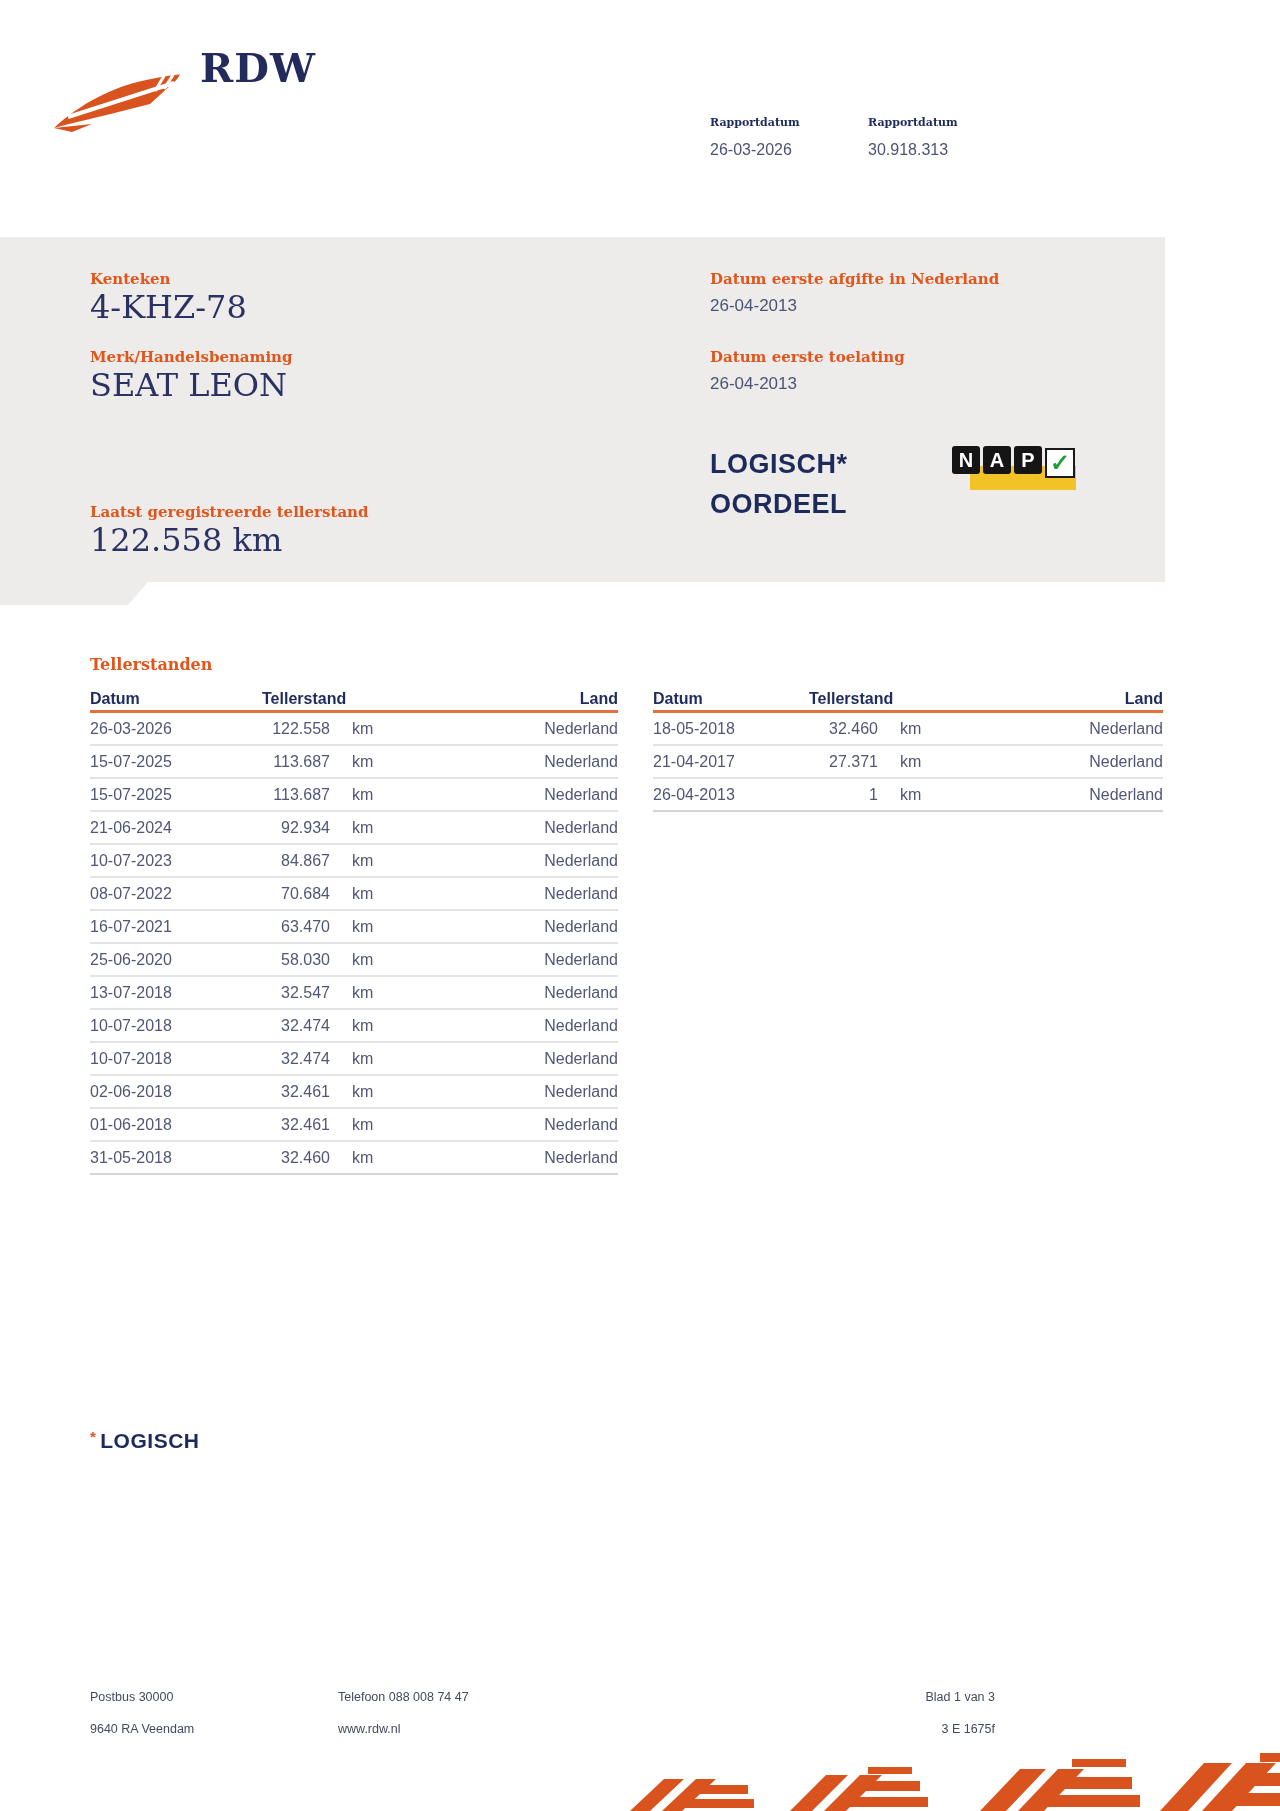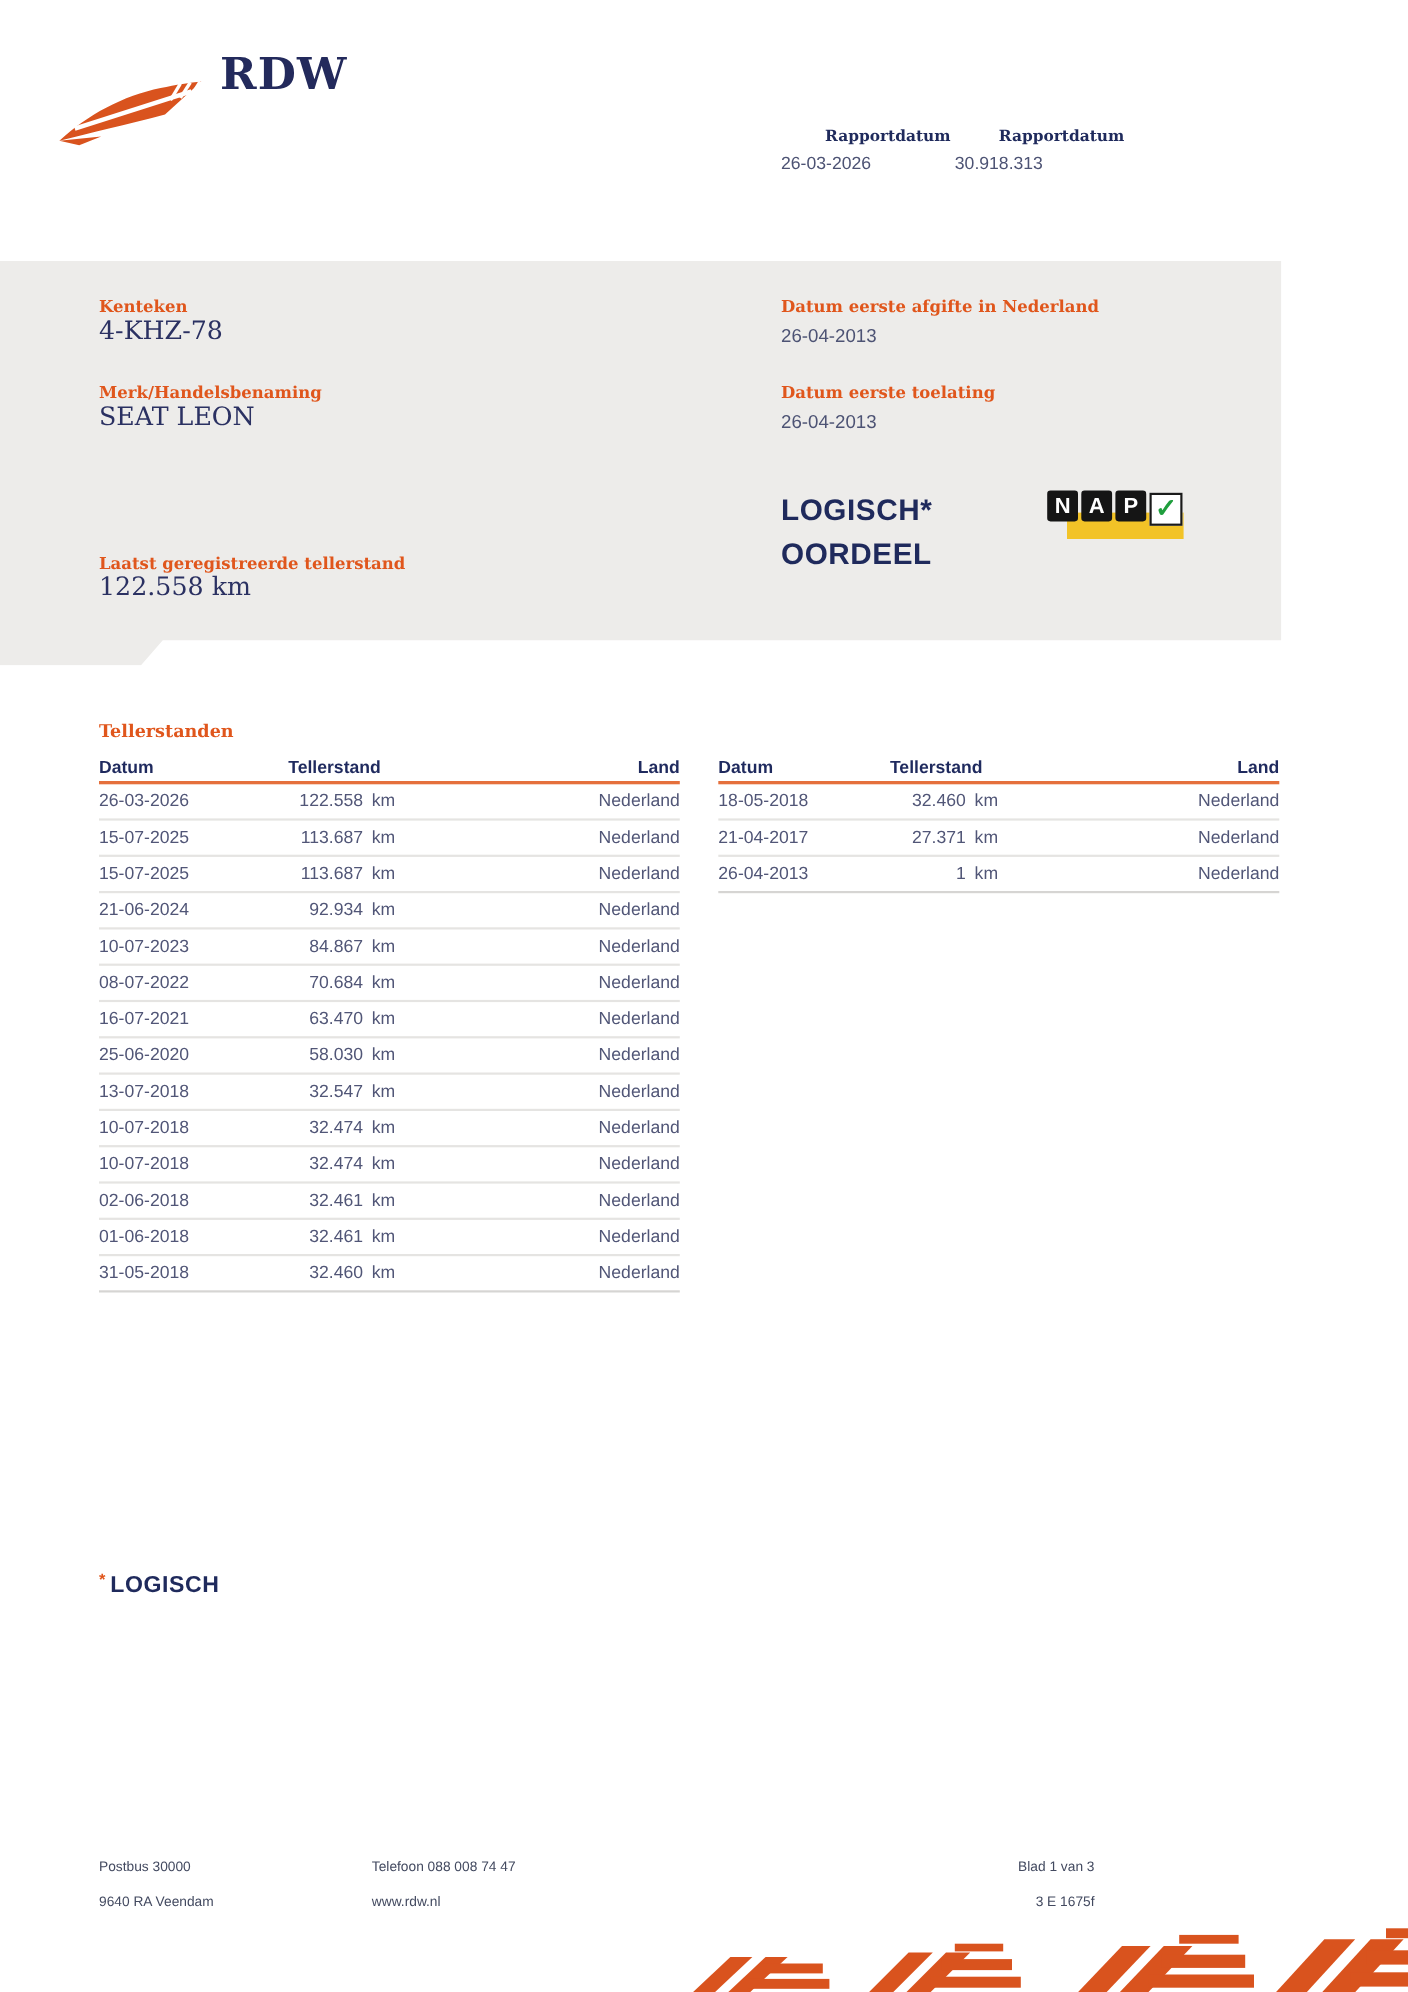--- a/index.html
+++ b/index.html
@@ -14,37 +14,37 @@
     position:absolute;left:200px;top:44px;
     font-family:"DejaVu Serif",serif;font-size:40px;font-weight:600;
     color:#232a5c;letter-spacing:1px;
   }
   .page-title{
     position:absolute;left:710px;top:52px;margin:0;
     font-family:"DejaVu Serif",serif;font-size:30px;font-weight:700;color:#d95b27;
   }
   .meta-label{
     position:absolute;top:116px;
-    font-family:"DejaVu Serif",serif;font-weight:700;font-size:14px;color:#1f2a5c;margin-left:40px;
+    font-family:"DejaVu Serif",serif;font-weight:700;font-size:11px;color:#1f2a5c;
   }
   .meta-value{position:absolute;top:141px;font-size:16px;color:#4d5374;}
   .m1{left:710px;} .m2{left:868px;}
   
   .summary-panel{
     position:absolute;left:0;top:237px;width:1165px;height:368px;
     background:#edecea;
     clip-path:polygon(0 0,1165px 0,1165px 345px,148px 345px,128px 368px,0 368px);
   }
   .field-label{
     position:absolute;
     font-family:"DejaVu Serif",serif;font-weight:700;font-size:15px;color:#e0561c;
   }
   .field-value-big{
     position:absolute;
-    font-family:"DejaVu Serif",serif;font-size:23px;color:#2b3162;
+    font-family:"DejaVu Serif",serif;font-size:32px;color:#2b3162;
   }
   .field-value-sm{position:absolute;font-size:17px;color:#4d5374;}
   .oordeel{
     position:absolute;left:710px;top:444px;
     font-size:27px;font-weight:bold;color:#1f2a5c;line-height:40px;letter-spacing:.5px;
   }
   
   .nap{position:absolute;left:952px;top:442px;width:130px;height:54px;}
   .nap-bar{position:absolute;left:18px;top:24px;width:106px;height:24px;background:#f2c327;}
   .nap-sq{
@@ -72,21 +72,21 @@
   }
   .t-right .trow{grid-template-columns:150px 75px 45px 1fr;}
   .thead{
     height:26px;border-bottom:3px solid #e5703c;
     font-weight:bold;color:#1f2a5e;
   }
   .thead .c-tell{grid-column:2 / span 2;padding-left:22px;text-align:left;}
   .t-right .thead .c-tell{padding-left:6px;}
   .c-date{text-align:left;}
   .c-num{text-align:right;}
-  .c-unit{text-align:left;padding-left:8px;}
+  .c-unit{text-align:left;padding-left:22px;}
   .c-land{text-align:right;}
   .trow:last-child{border-bottom:2px solid #d6d5d3;}
   
   .expl-head{position:absolute;left:90px;top:1428px;}
   .expl-ast{color:#e0561c;font-weight:bold;font-size:15px;vertical-align:6px;}
   .expl-title{font-size:21px;font-weight:bold;color:#1f2a5c;letter-spacing:.5px;}
   .expl-body{
     position:absolute;left:90px;top:1463px;width:855px;
     font-size:15.5px;line-height:31px;color:#e0734b;
   }

